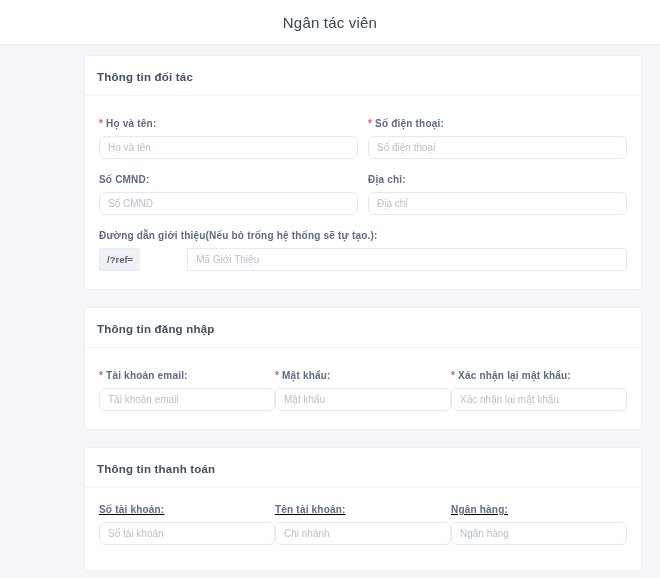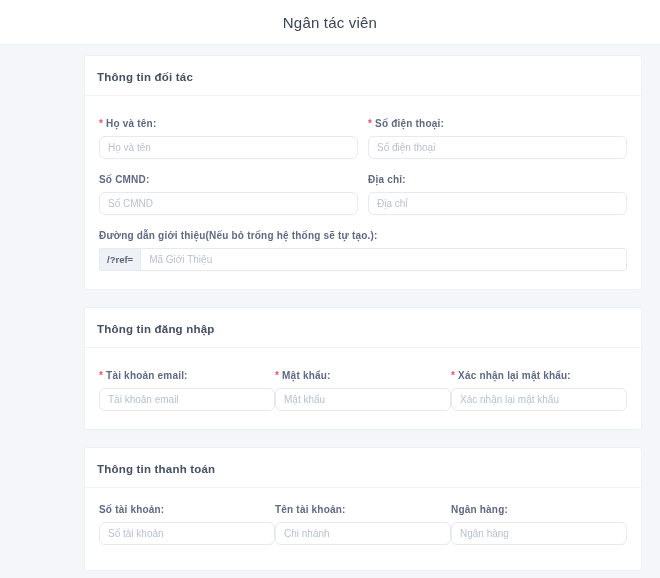--- a/index.html
+++ b/index.html
@@ -42,21 +42,21 @@
 
   .form-control {
     width:100%; height:23px;
     border:1px solid #e6e9f0; border-radius:6px;
     padding:0 8px; font-size:10px; color:#4a5262;
     font-family:"Liberation Sans", sans-serif;
     background:#fff; outline:none;
   }
   .form-control::placeholder { color:#b9c0cf; opacity:1; }
 
-  .input-group { display:flex; }
+  .input-group { display:flex;gap:47px; }
   .input-group .prefix {
     display:flex; align-items:center;
     height:23px; padding:0 7px;
     background:#eef1f5; border:1px solid #e6e9f0; border-right:0;
     border-radius:3px 0 0 3px;
     font-size:9.5px; font-weight:bold; color:#5b6272;
     white-space:nowrap;
   }
   .input-group .form-control { border-radius:0 3px 3px 0; flex:1; }
 
@@ -131,21 +131,21 @@
           <input class="form-control" type="password" placeholder="Xác nhận lại mật khẩu" style="">
         </div>
       </div>
     </div>
   </section>
 
   <section class="card">
     <div class="card-header">
       <span class="card-title">Thông tin thanh toán</span>
     </div>
-    <div class="card-body" style="padding-bottom:25px;">
+    <div class="card-body" style="padding-bottom:25px;text-decoration:underline;">
       <div class="row grid-3" style="margin-top:4px;">
         <div class="field">
           <label><span>Số tài khoản:</span></label>
           <input class="form-control" type="text" placeholder="Số tài khoản" style="">
         </div>
         <div class="field">
           <label><span>Tên tài khoản:</span></label>
           <input class="form-control" type="text" placeholder="Chi nhánh" style="">
         </div>
         <div class="field">

